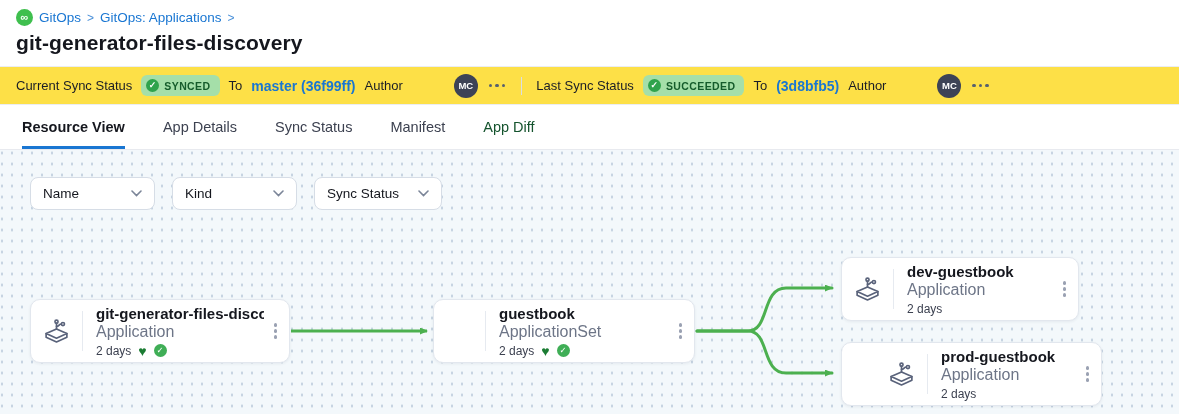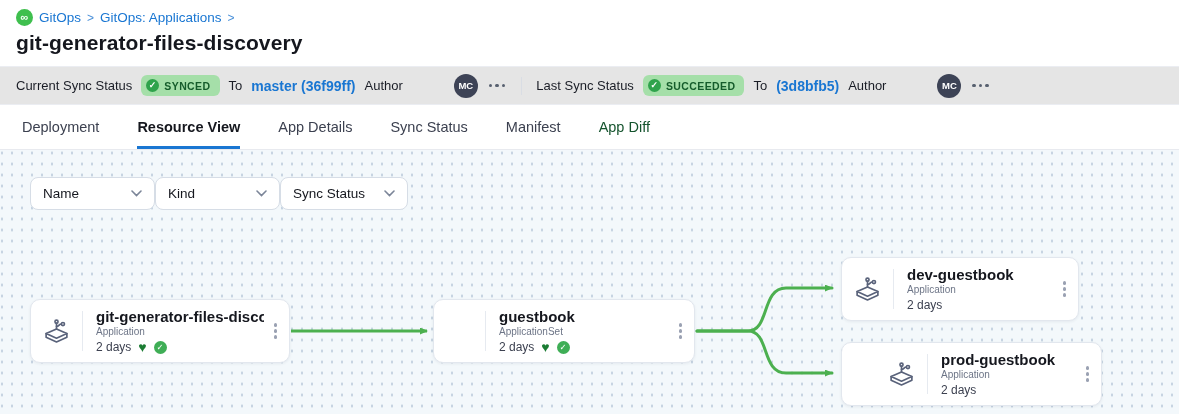--- a/index.html
+++ b/index.html
@@ -10,21 +10,21 @@
   .header { padding:9px 16px 0 16px; background:#fff; }
   .breadcrumb { display:flex; align-items:center; gap:6px; font-size:13.5px; }
   .gitops-logo { width:17px; height:17px; border-radius:50%; background:#3fbf4e; color:#fff;
     display:flex; align-items:center; justify-content:center; font-size:11px; font-weight:700; line-height:1; }
   .crumb-link { color:#1976d2; cursor:pointer; }
   .crumb-sep { color:#4a90d9; font-size:12px; }
   .page-title { font-size:21px; font-weight:700; color:#15171e; padding:5px 0 11px 0; letter-spacing:0.1px; }
 
   
   .status-bar { display:flex; align-items:center; height:39px; padding:0 16px;
-    border-top:1px solid #ebedf2; border-bottom:1px solid #ebedf2; background:#e5e5e5;
+    border-top:1px solid #ebedf2; border-bottom:1px solid #ebedf2; background:#fde047;
     font-size:13px; color:#1a1d26; white-space:nowrap; }
   .sb-group { display:flex; align-items:center; gap:9px; }
   .sb-divider { width:1px; height:18px; background:#d9dde4; margin:0 14px; }
   .badge { display:inline-flex; align-items:center; gap:5px; background:#a5dfa9; color:#155c2b;
     font-weight:700; font-size:10.5px; letter-spacing:0.4px; padding:4px 9px 4px 5px; border-radius:6px; }
   .check-circle { width:13px; height:13px; border-radius:50%; background:#2fa34c; color:#fff;
     font-size:9px; display:inline-flex; align-items:center; justify-content:center; line-height:1; }
   .revision { color:#1976d2; font-weight:700; font-size:14px; cursor:pointer; }
   .avatar { width:24px; height:24px; border-radius:50%; background:#3d4356; color:#fff;
     font-size:9.5px; font-weight:700; display:inline-flex; align-items:center; justify-content:center;margin-left:42px; }
@@ -38,36 +38,36 @@
   .tab { display:flex; align-items:center; font-size:14.5px; color:#3c4150; cursor:pointer;
     border-bottom:3px solid transparent; padding-top:3px; }
   .tab.active { font-weight:700; color:#15171e; border-bottom-color:#1976d2; }
   .tab.disabled { color:#14532d; cursor:default; }
 
   
   .content { position:relative; height:264px; background-color:#f3f8fb;
     background-image: radial-gradient(1.1px 1.7px at 2px 3px, #c7d4e2 98%, transparent);
     background-size:10px 11px; }
 
-  .filters { position:absolute; top:27px; left:30px; display:flex; }
+  .filters { position:absolute; top:27px; left:30px; display:flex; gap:17px; }
   .filter { height:33px; background:#fff; border:1px solid #d6dde6; border-radius:8px;
     display:flex; align-items:center; justify-content:space-between; padding:0 12px;
     font-size:13.5px; font-weight:500; color:#15171e; cursor:pointer; }
   .filter svg { margin-left:14px; }
   .f-name { width:125px; } .f-kind { width:125px; } .f-health { width:133px; } .f-sync { width:128px; }
 
   .edges { position:absolute; inset:0; }
 
   .node { position:absolute; width:260px; height:64px; background:#fff; border:1px solid #e2e7ee;
     border-radius:10px; box-shadow:0 1px 3px rgba(24,39,75,0.07); display:flex; align-items:center; cursor:pointer; }
   .node-icon-area { width:51px; display:flex; align-items:center; justify-content:center; flex:0 0 51px; }
   .node-divider { width:1px; align-self:stretch; margin:11px 0; background:#e6eaf0; }
   .node-body { flex:1; min-width:0; padding:0 4px 0 13px; }
   .node-title { font-size:15px; font-weight:600; color:#15171e; white-space:nowrap; overflow:hidden; }
-  .node-kind { font-size:10px; color:#6d7587; margin-top:1px; }
+  .node-kind { font-size:16px; color:#6d7587; margin-top:1px; }
   .node-meta { font-size:12px; color:#3c4150; margin-top:3px; display:flex; align-items:center; gap:7px; }
   .heart { color:#1b7c33; font-size:14px; line-height:1; }
   .node-check { width:13px; height:13px; border-radius:50%; background:#3fae56; color:#fff;
     font-size:8.5px; display:inline-flex; align-items:center; justify-content:center; line-height:1; }
   .kebab { display:flex; flex-direction:column; gap:2.5px; padding:6px 12px 6px 6px; cursor:pointer; }
   .kebab i { width:3.5px; height:3.5px; border-radius:50%; background:#9aa1b2; }
 
   .n-root { left:30px; top:149px; }
   .n-guestbook { left:433px; top:149px; width:262px; }
   .n-dev { left:841px; top:107px; width:238px; }
@@ -120,21 +120,20 @@
     <span class="meatballs">
         <i></i>
         <i></i>
         <i></i>
       </span>
   </div>
 
 </div>
 
 <div class="tabs">
-  <div class="tab">Deployment</div>
   <div class="tab active">Resource View</div>
   <div class="tab">App Details</div>
   <div class="tab">Sync Status</div>
   <div class="tab">Manifest</div>
   <div class="tab disabled">App Diff</div>
 </div>
 
 <div class="content">
 
   <div class="filters">

